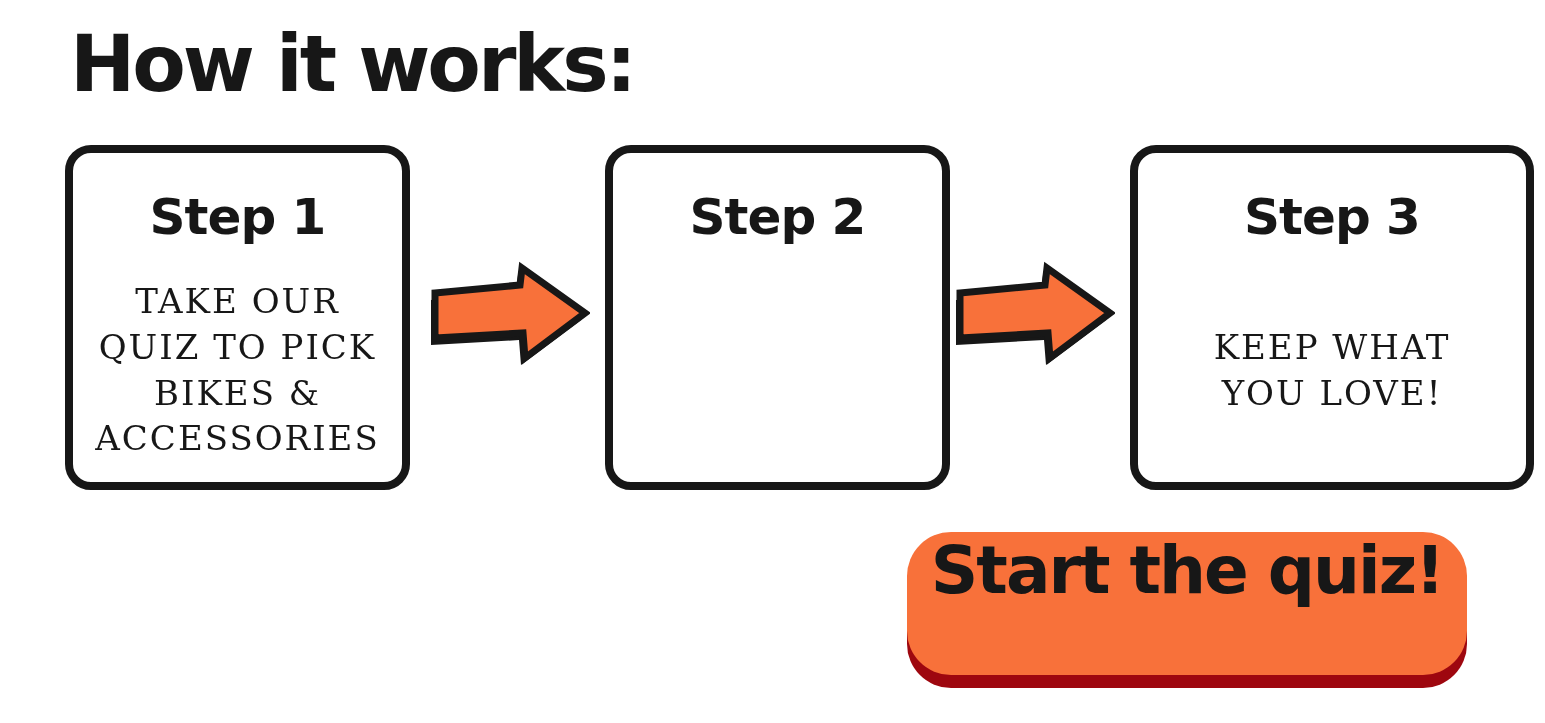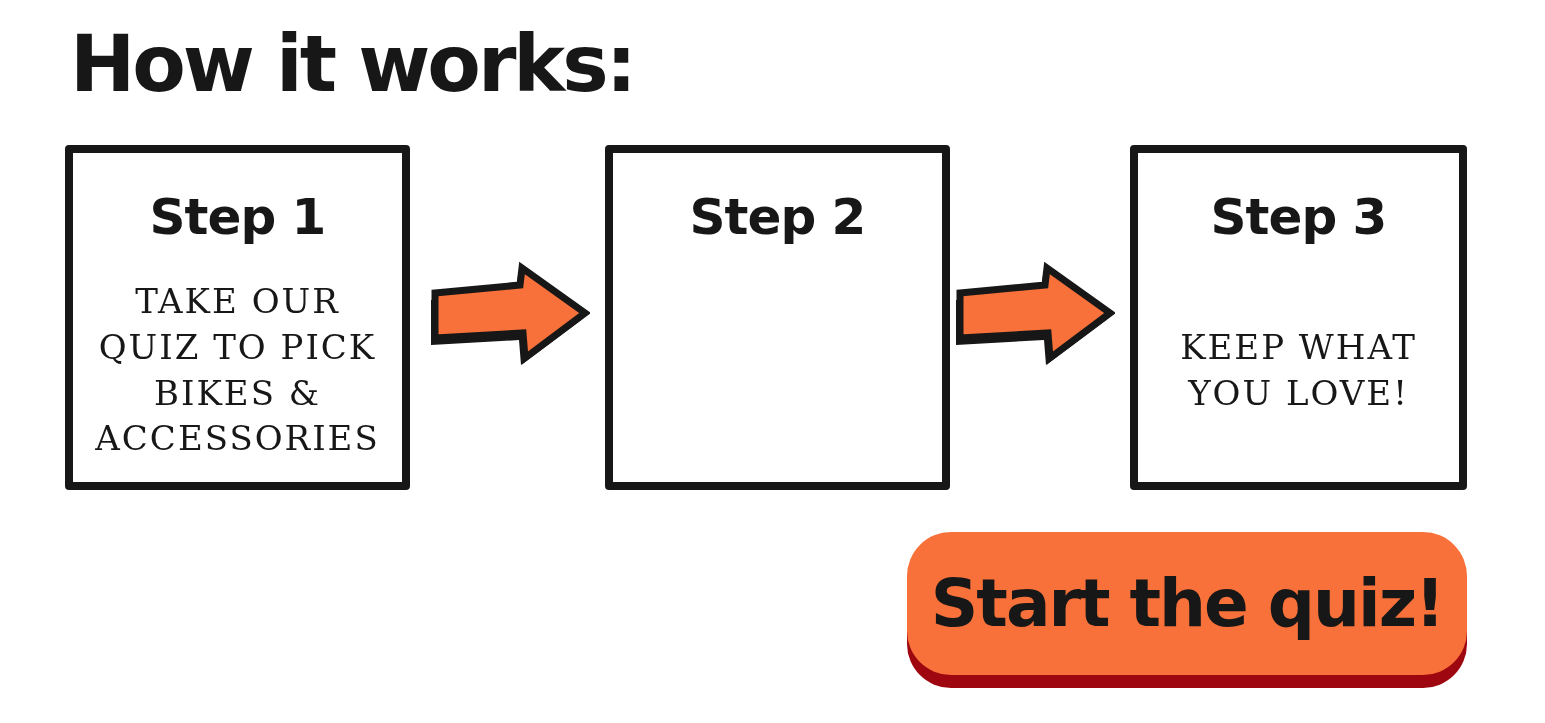--- a/index.html
+++ b/index.html
@@ -28,29 +28,29 @@
     letter-spacing:-3px;
     color:var(--ink);
     line-height:1.1;
   }
   .card{
     position:absolute;
     top:145px;
     width:345px;height:345px;
     background:#fff;
     border:8px solid var(--ink);
-    border-radius:4px;
+    border-radius:26px;
     display:flex;
     flex-direction:column;
     align-items:center;
     padding:34px 6px 14px 6px;
   }
   .card-1{left:65px;}
   .card-2{left:605px;}
-  .card-3{left:1130px;width:337px;}
+  .card-3{left:1130px;width:404px;}
   .step-label{
     font-size:50px;
     font-weight:bold;
     letter-spacing:-1px;
     color:var(--ink);
     line-height:1.2;
   }
   .step-body-wrap{
     flex:1;
     display:flex;
@@ -79,21 +79,21 @@
   .arrow .fill{fill:var(--orange);stroke:var(--ink);stroke-width:7;stroke-linejoin:miter;}
   .cta{
     position:absolute;
     left:907px;top:532px;
     width:560px;height:143px;
     background:var(--orange);
     border:none;
     border-radius:44px;
     box-shadow:0 13px 0 var(--red);
     display:flex;
-    align-items:center;
+    align-items:flex-start;
     justify-content:center;
     cursor:pointer;
   }
   .cta-label{
     font-family:"DejaVu Sans","Liberation Sans",sans-serif;
     font-size:66px;
     font-weight:bold;
     letter-spacing:-2px;
     color:var(--ink);
     white-space:nowrap;

